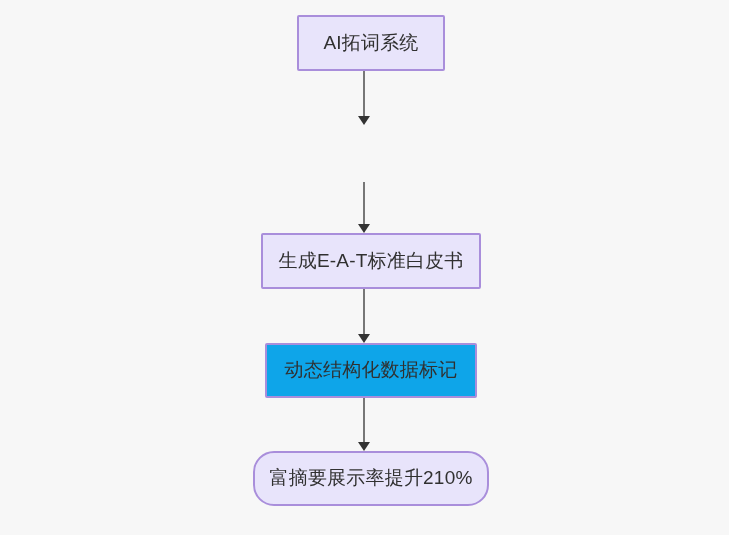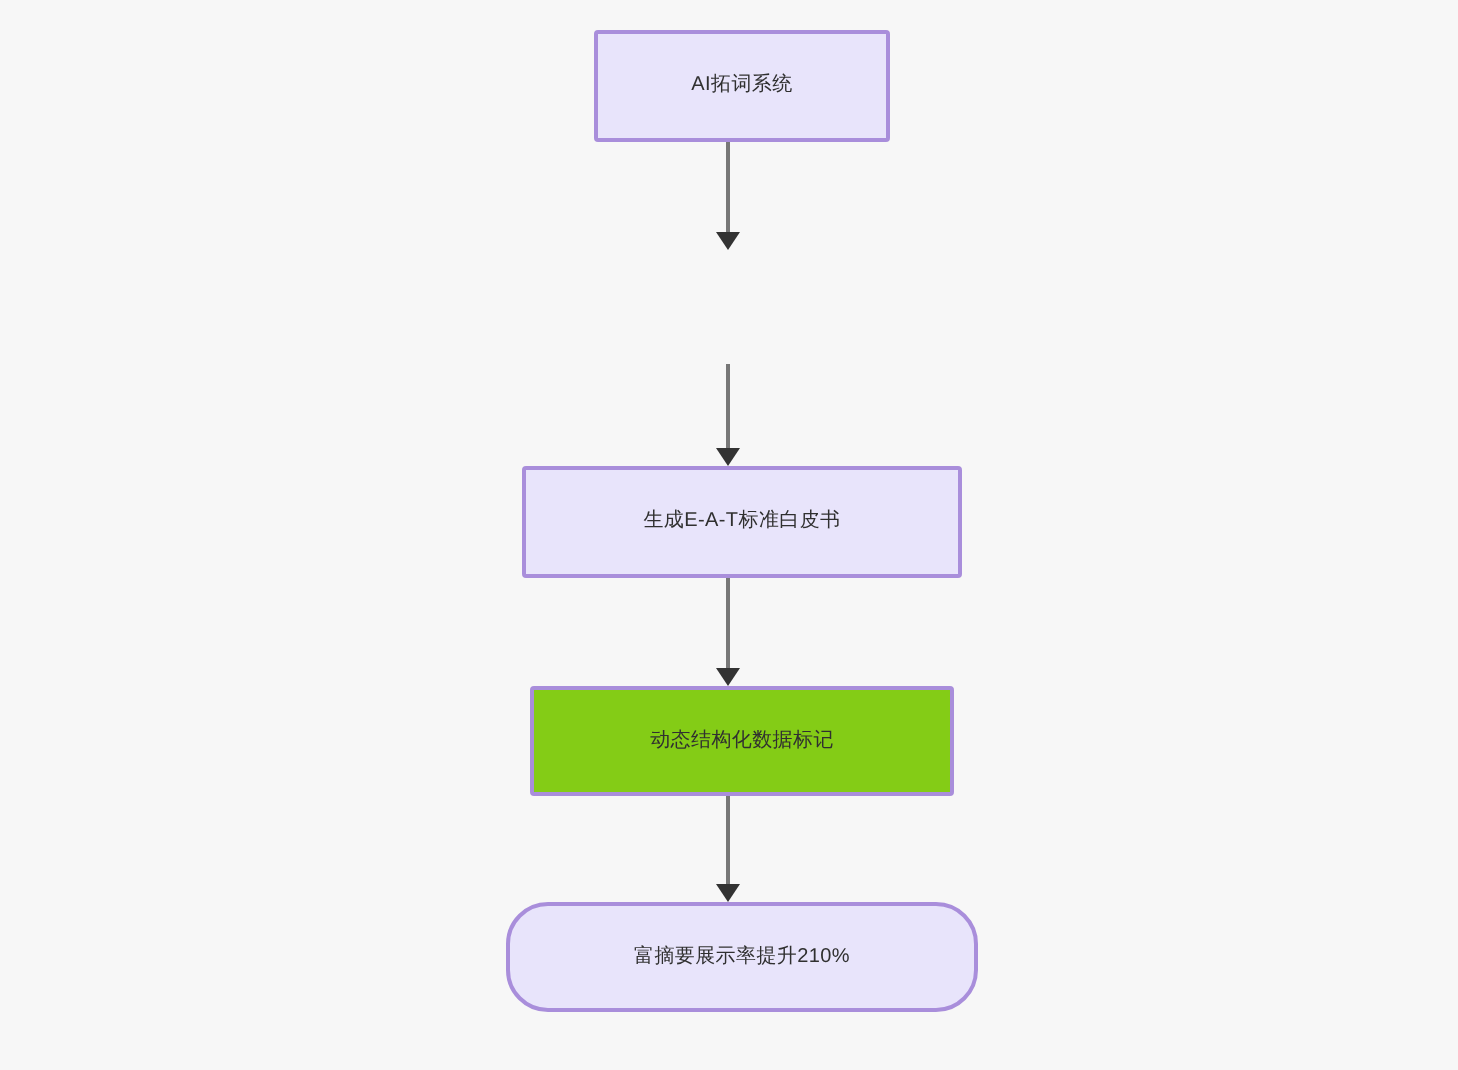--- a/index.html
+++ b/index.html
@@ -21,21 +21,21 @@
   .node {
     position: absolute;
     box-sizing: border-box;
     background: #e8e4fb;
     border: 2px solid #a98edb;
     border-radius: 2px;
     display: flex;
     align-items: center;
     justify-content: center;
     color: #303030;
-    font-size: 10px;
+    font-size: 19px;
     line-height: 1.2;
     letter-spacing: 0.2px;
     white-space: nowrap;
   }
   .node-label {
     display: block;
   }
   .connector {
     position: absolute;
     width: 14px;
@@ -81,21 +81,21 @@
 
   <div class="node" id="n3" style="left: 261px; top: 233px; width: 220px; height: 56px; background: rgb(232, 228, 251); border-color: rgb(169, 142, 219); color: rgb(48, 48, 48);">
     <span class="node-label">生成E-A-T标准白皮书</span>
   </div>
 
   <div class="connector" id="c3" style="left: 357px; top: 289px; height: 54px;">
     <div class="stem" style="height: 46px; background: rgb(119, 119, 119);"></div>
     <div class="head" style="border-top-color: rgb(51, 51, 51);"></div>
   </div>
 
-  <div class="node" id="n4" style="left: 265px; top: 343px; width: 212px; height: 55px; background: #84cc16; border-color: rgb(169, 142, 219); color: rgb(48, 48, 48);">
+  <div class="node" id="n4" style="left: 265px; top: 343px; width: 212px; height: 55px; background: #0ea5e9; border-color: rgb(169, 142, 219); color: rgb(48, 48, 48);">
     <span class="node-label">动态结构化数据标记</span>
   </div>
 
   <div class="connector" id="c4" style="left: 357px; top: 398px; height: 53px;">
     <div class="stem" style="height: 45px; background: rgb(119, 119, 119);"></div>
     <div class="head" style="border-top-color: rgb(51, 51, 51);"></div>
   </div>
 
   <div class="node" id="n5" style="left: 253px; top: 451px; width: 236px; height: 55px; background: rgb(232, 228, 251); border-color: rgb(169, 142, 219); color: rgb(48, 48, 48); border-radius: 21px;">
     <span class="node-label">富摘要展示率提升210%</span>

